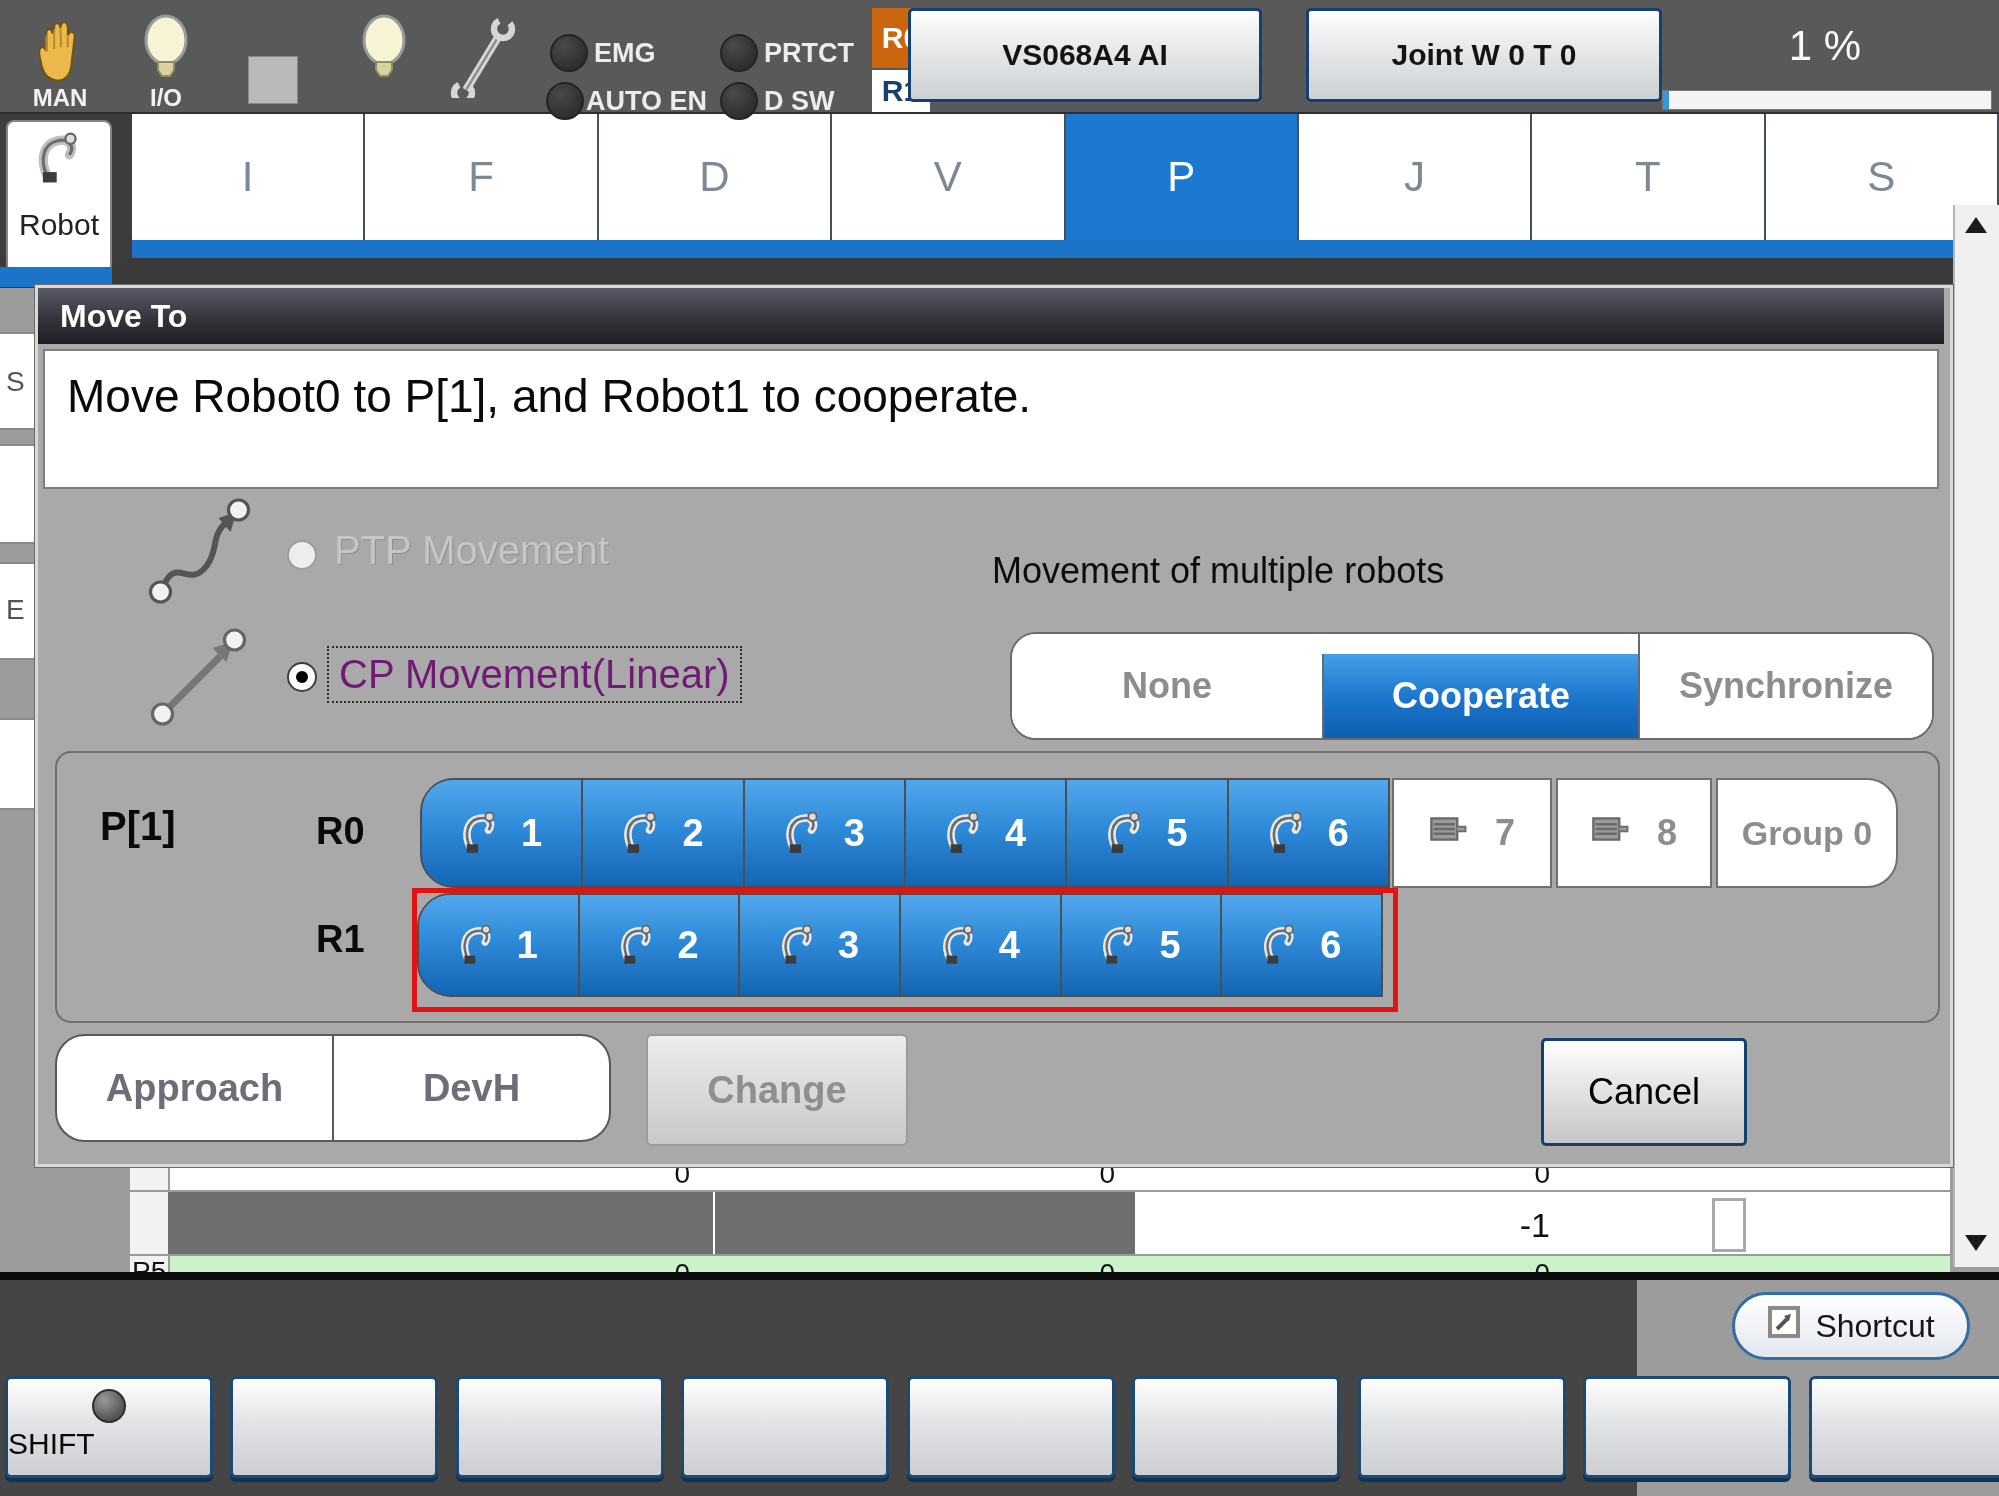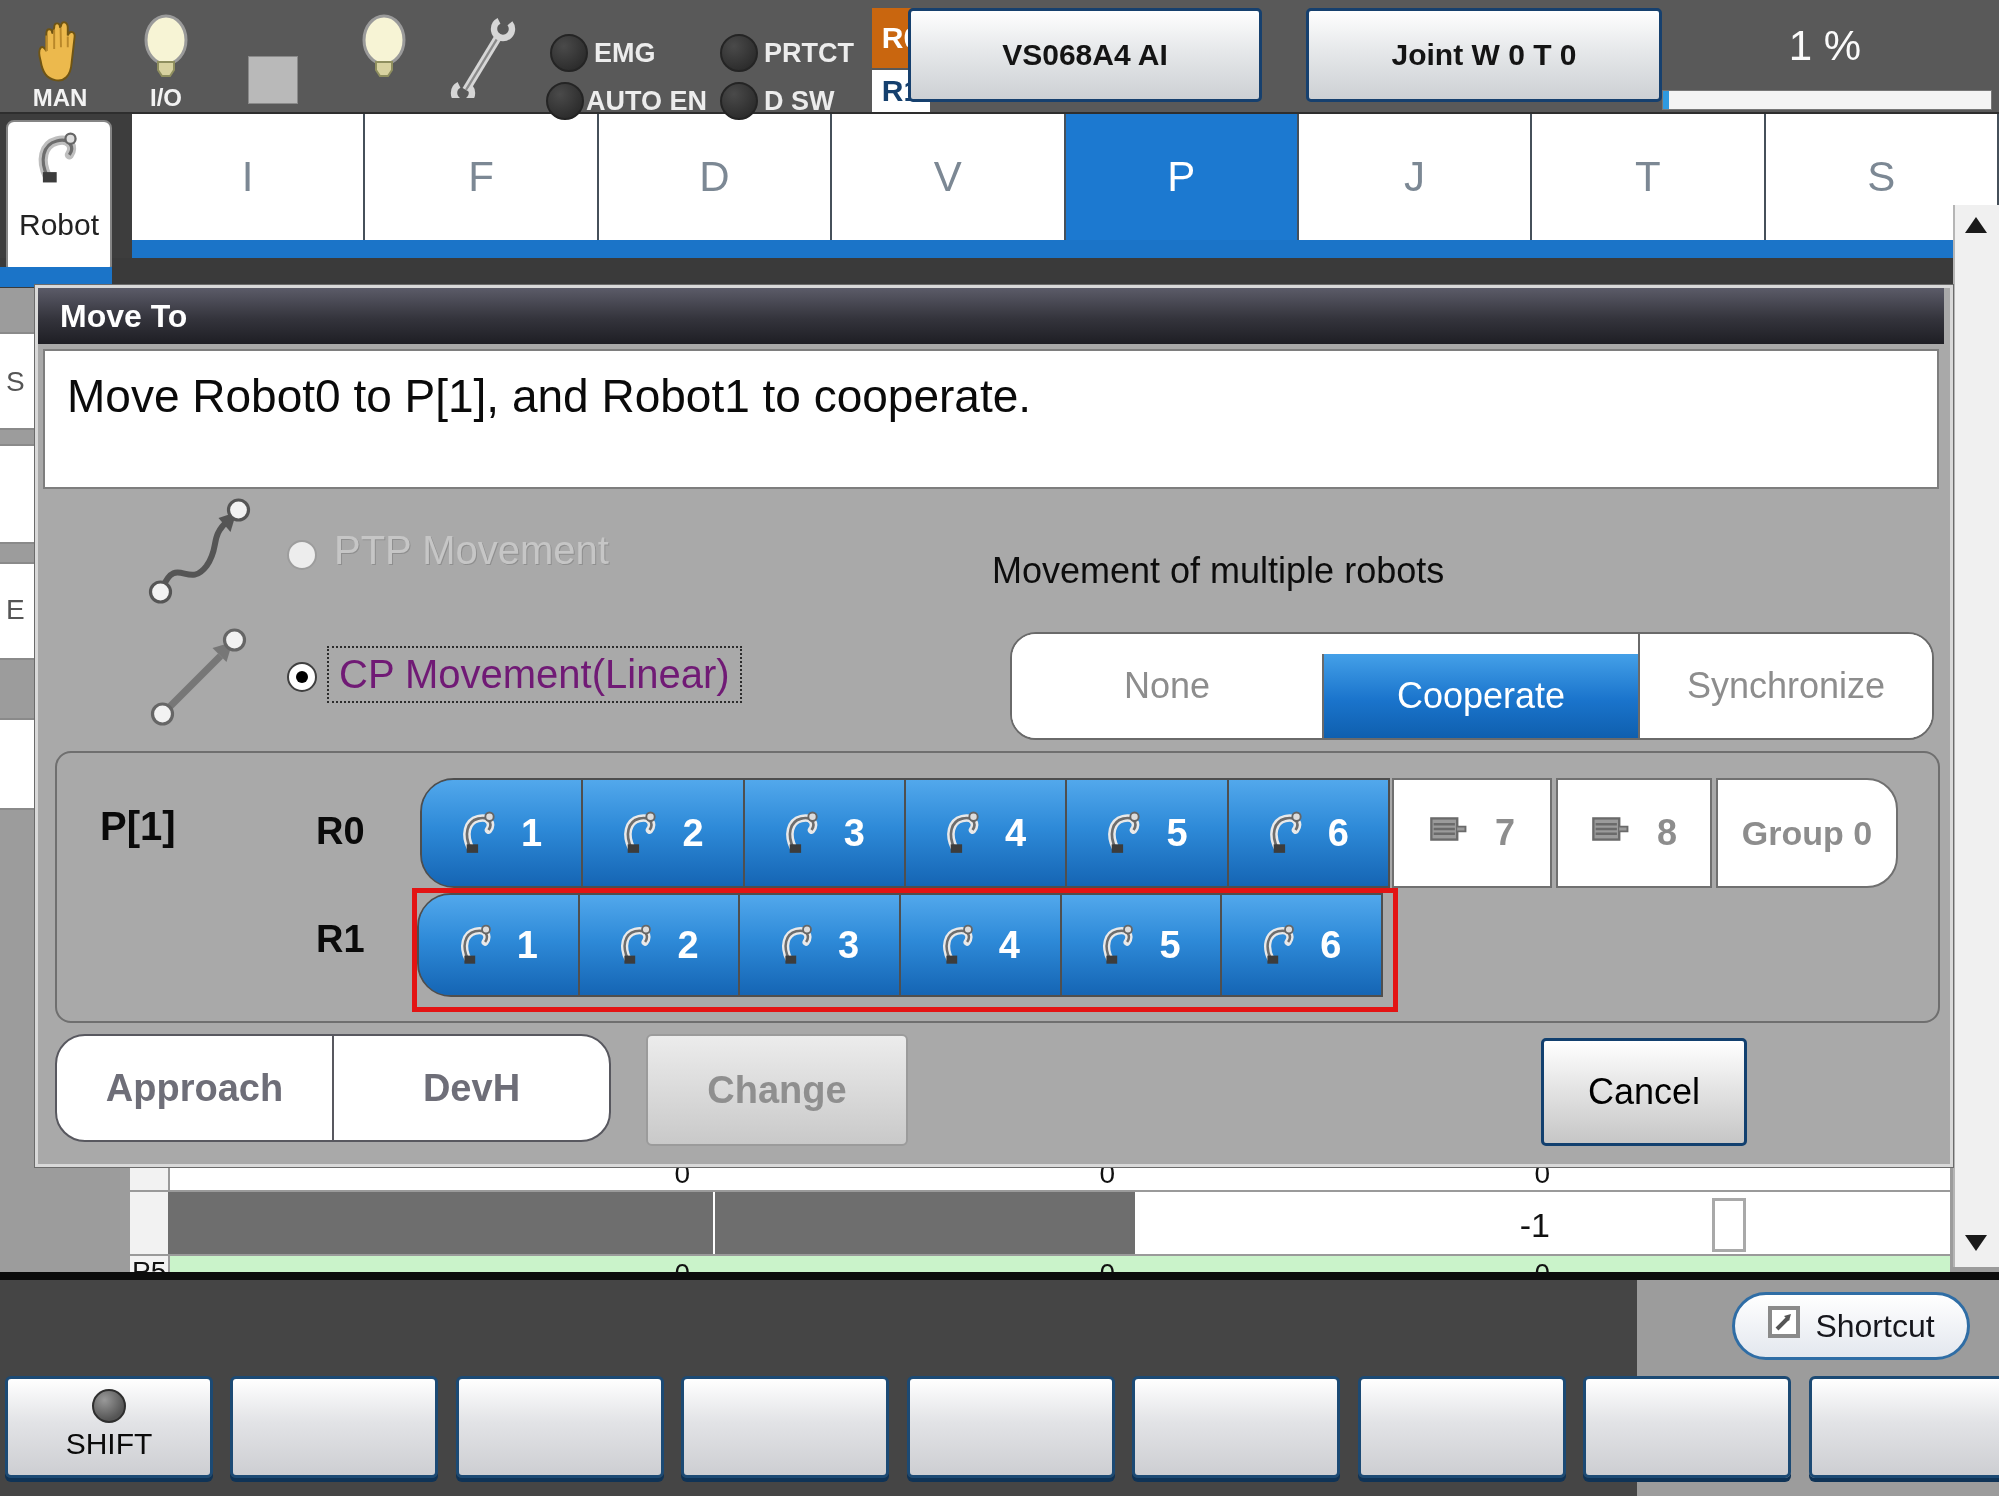--- a/index.html
+++ b/index.html
@@ -52,21 +52,21 @@
   .dmsg{left:5px;top:61px;width:1896px;height:140px;background:#ffffff;border:2px solid #7e7e7e;box-sizing:border-box;
     font-size:46px;color:#0a0a0a;padding:18px 0 0 22px;}
   .radio{width:30px;height:30px;border-radius:50%;background:#fff;border:2px solid #3f3f3f;box-sizing:border-box;}
   .radio.checked::after{content:"";position:absolute;left:7px;top:7px;width:12px;height:12px;border-radius:50%;background:#000;}
   .radio.disabled{background:#ededed;border-color:#9d9d9d;}
   .optlabel{font-size:40px;color:#701a75;white-space:nowrap;}
   .optlabel.disabled{color:#c6c6c6;text-shadow:1px 1px 0 #8f8f8f;}
   .focusdots{border:2px dotted #2c2c2c;padding:4px 10px;}
   .multilabel{font-size:36px;color:#0d0d0d;}
   .segment{display:flex;border:2px solid #6a6a6a;border-radius:26px;overflow:hidden;background:#fff;}
-  .segcell{display:flex;align-items:center;justify-content:center;font-size:36px;font-weight:normal;
+  .segcell{display:flex;align-items:center;justify-content:center;font-size:36px;font-weight:bold;
     color:#8d8d8d;background:#fff;border-left:2px solid #6a6a6a;cursor:pointer;}
   .segcell:first-child{border-left:none;}
   .segcell.sel{background:linear-gradient(180deg,#44a0e8,#1a74cc 55%,#0f5fae);color:#fff;}
   .groupbox{border:2px solid #6f6f6f;border-radius:16px;}
   .rowlabel{font-size:38px;font-weight:bold;color:#0a0a0a;}
   .bluegroup{display:flex;border:2px solid #4e4e4e;box-sizing:border-box;background:#1b6ab8;}
   .roundL{border-radius:34px 0 0 34px;}
   .axcell{flex:1;display:flex;align-items:center;justify-content:center;gap:22px;
     background:linear-gradient(180deg,#52a8ec,#2e8ad8 45%,#1565b4);border-left:2px solid #4f4f4f;cursor:pointer;}
   .axcell:first-child{border-left:none;border-radius:31px 0 0 31px;}
@@ -86,21 +86,21 @@
   
   .blackline{left:0;top:1272px;width:1999px;height:8px;background:#0c0c0c;z-index:9;}
   .footer{left:0;top:1280px;width:1637px;height:216px;background:#454545;z-index:10;}
   .shortcutbtn{position:absolute;left:1732px;top:12px;width:238px;height:68px;border-radius:36px;
     background:linear-gradient(180deg,#ffffff,#e3e7ee);border:3px solid #2f6da5;display:flex;align-items:center;
     justify-content:center;gap:14px;font-size:32px;color:#16161c;cursor:pointer;box-sizing:border-box;}
   .fnbtn{position:absolute;top:96px;width:208px;height:102px;background:linear-gradient(180deg,#ffffff,#e2e3e6 45%,#cdced2);
     border:3px solid #1c4a74;border-radius:6px;box-shadow:0 4px 0 #0f3356;box-sizing:border-box;cursor:pointer;}
   .shiftdot{width:30px;height:30px;border-radius:50%;background:radial-gradient(circle at 35% 30%,#999,#555 70%);
     border:2px solid #2e2e2e;margin:10px auto 4px auto;}
-  .shiftlabel{text-align:center;font-size:30px;color:#0a0a0a;}
+  .shiftlabel{font-size:30px;color:#0a0a0a;}
 </style>
 </head>
 <body>
 
 <div class="screen">
 
   <div class="abs" style="left:0;top:258px;width:1999px;height:30px;background:#3a3a3a;"></div>
 
   <div class="abs tabstrip">
     <div class="tabs">

